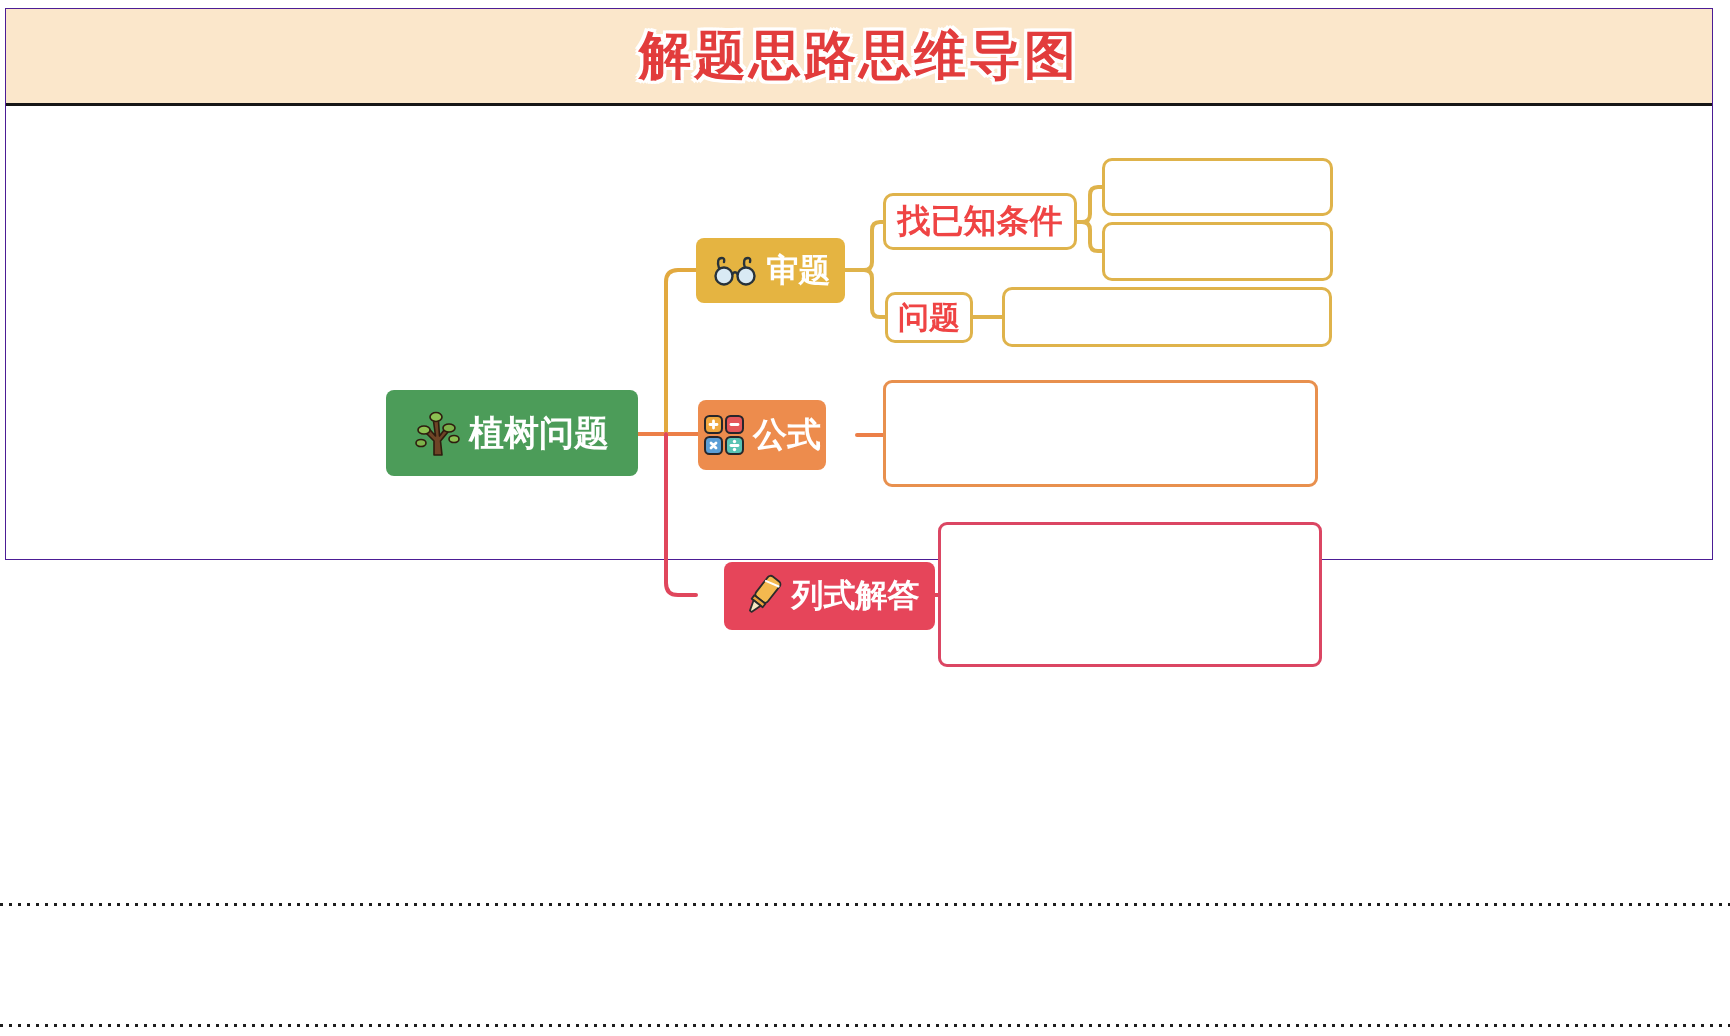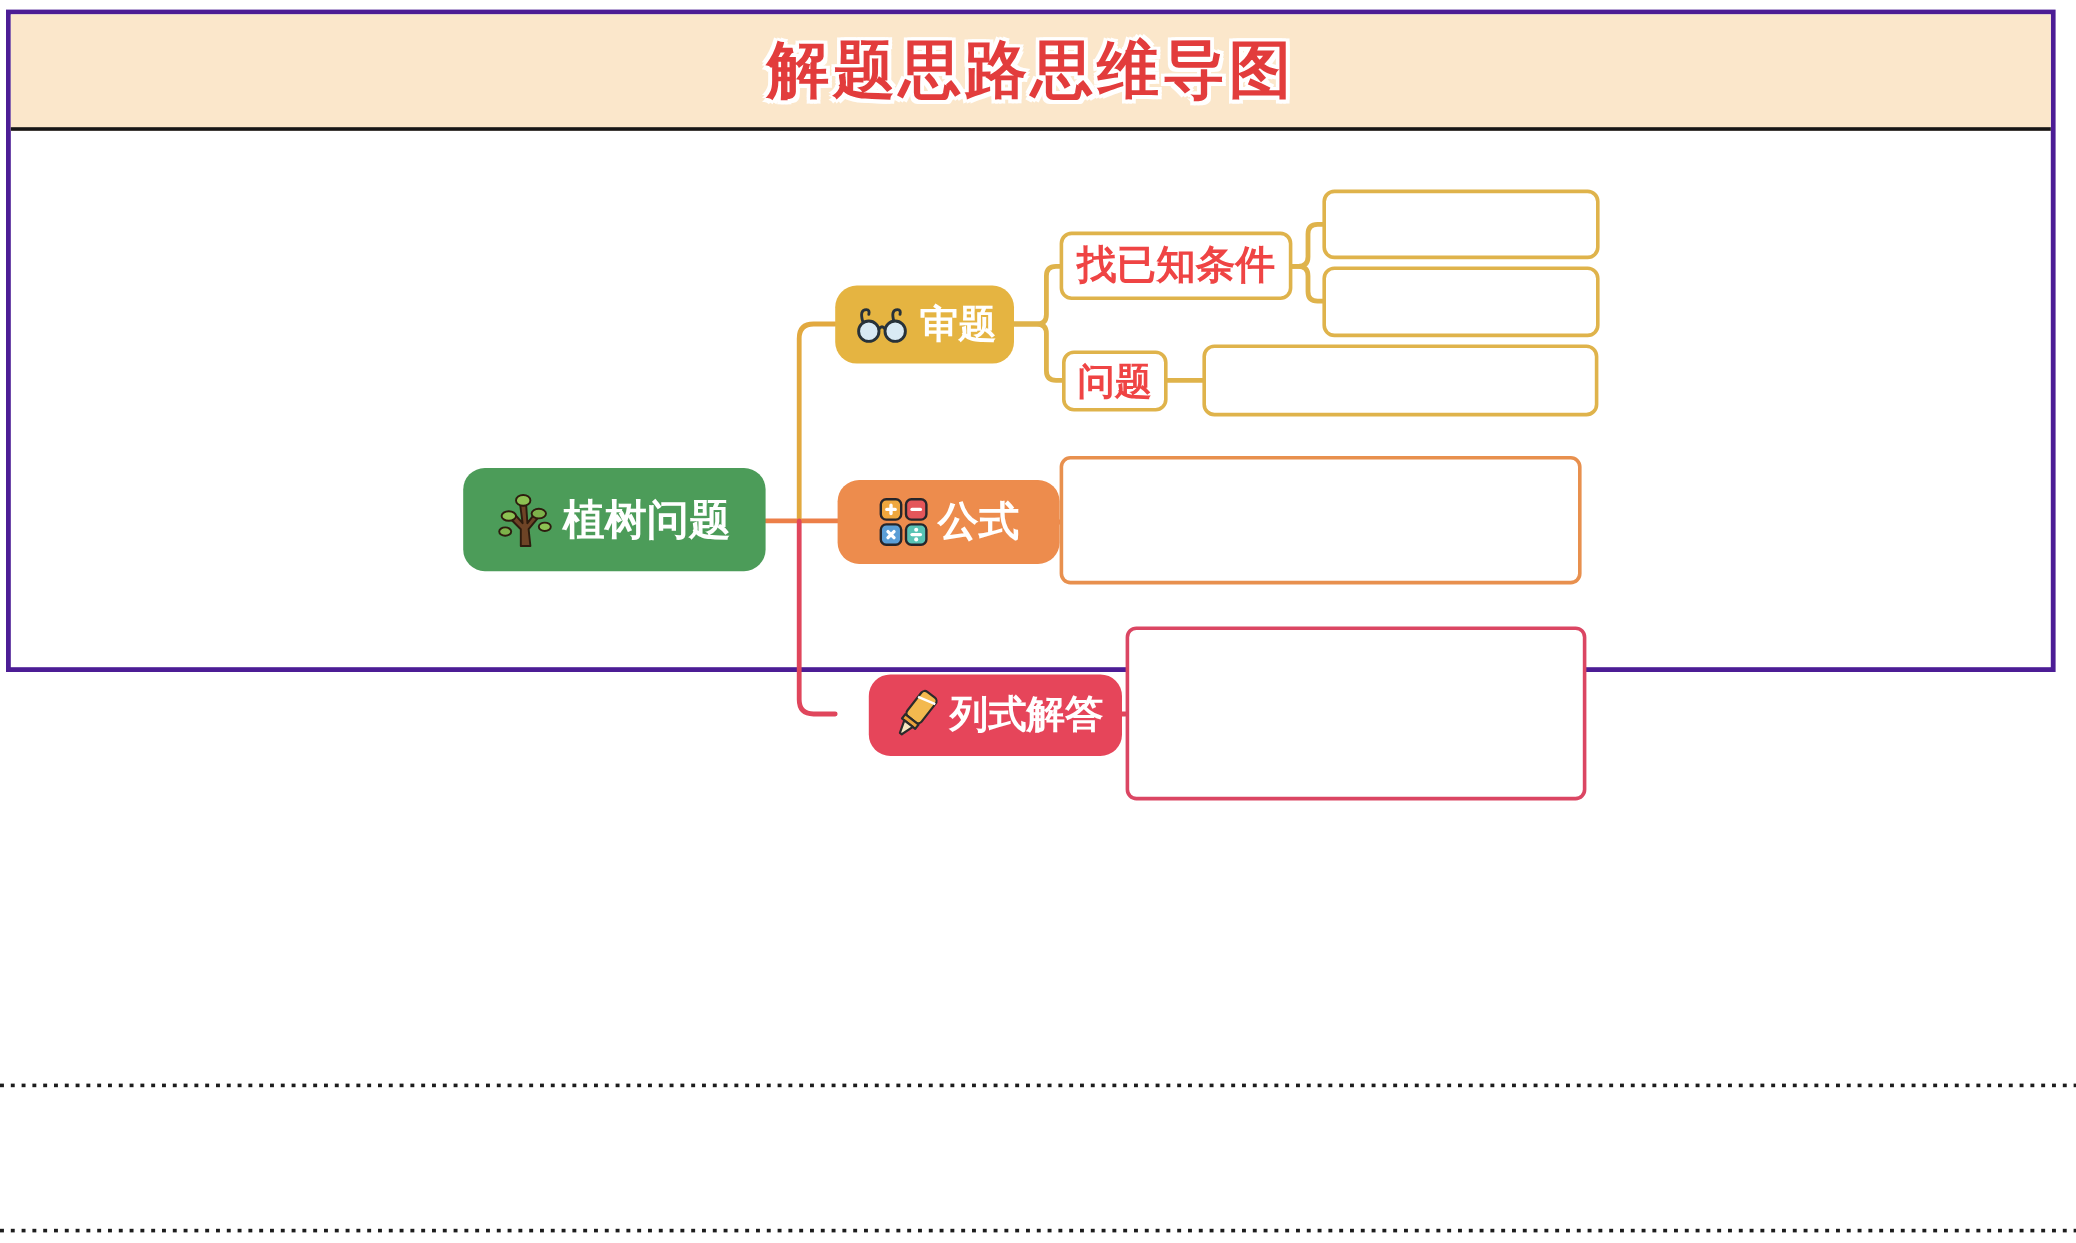--- a/index.html
+++ b/index.html
@@ -3,43 +3,43 @@
 <meta charset="utf-8">
 <style>
   html,body{margin:0;padding:0;background:#ffffff;}
   body{
     width:1730px;height:1036px;position:relative;overflow:hidden;
     font-family:"Liberation Sans","DejaVu Sans",sans-serif;
   }
   
   .board{
     position:absolute;left:5px;top:8px;width:1708px;height:552px;
-    border:4px solid #4c1d95;background:#ffffff;box-sizing:border-box;
+    border:1px solid #4c1d95;background:#ffffff;box-sizing:border-box;
   }
   .title-band{
     position:absolute;left:0;top:0;width:100%;height:97px;
     background:#FBE7CB;border-bottom:3px solid #161616;box-sizing:border-box;
     display:flex;align-items:center;justify-content:center;
   }
   .title-text{
     font-size:52px;font-weight:bold;color:#E23C3C;letter-spacing:3px;
     text-shadow:
       -3px -3px 0 #fff, 3px -3px 0 #fff, -3px 3px 0 #fff, 3px 3px 0 #fff,
       -3px 0 0 #fff, 3px 0 0 #fff, 0 -3px 0 #fff, 0 3px 0 #fff;
   }
   
   .wires{position:absolute;left:0;top:0;width:1730px;height:1036px;pointer-events:none;}
   
   .node{
     position:absolute;display:flex;align-items:center;justify-content:center;
-    box-sizing:border-box;border-radius:18px;color:#fff;font-weight:bold;gap:8px;
+    box-sizing:border-box;border-radius:8px;color:#fff;font-weight:bold;gap:8px;
   }
   .node-root{left:386px;top:390px;width:252px;height:86px;background:#4C9C59;font-size:35px;}
   .node-shenti{left:696px;top:238px;width:149px;height:65px;background:#E5B441;font-size:32px;}
-  .node-gongshi{left:698px;top:400px;width:185px;height:70px;background:#ED8C4D;font-size:34px;}
+  .node-gongshi{left:698px;top:400px;width:128px;height:70px;background:#ED8C4D;font-size:34px;}
   .node-lieshi{left:696px;top:562px;width:211px;height:68px;background:#E6455A;font-size:32px;margin-left:28px;}
   .subnode{
     position:absolute;display:flex;align-items:center;justify-content:center;
     box-sizing:border-box;background:#fff;border:3px solid #DFB34B;border-radius:10px;
     color:#ef4444;font-weight:bold;
   }
   .sub-zhao{left:883px;top:193px;width:194px;height:57px;font-size:33px;}
   .sub-wenti{left:885px;top:292px;width:88px;height:51px;font-size:31px;}
   .note{
     position:absolute;background:#fff;border-radius:10px;box-sizing:border-box;

